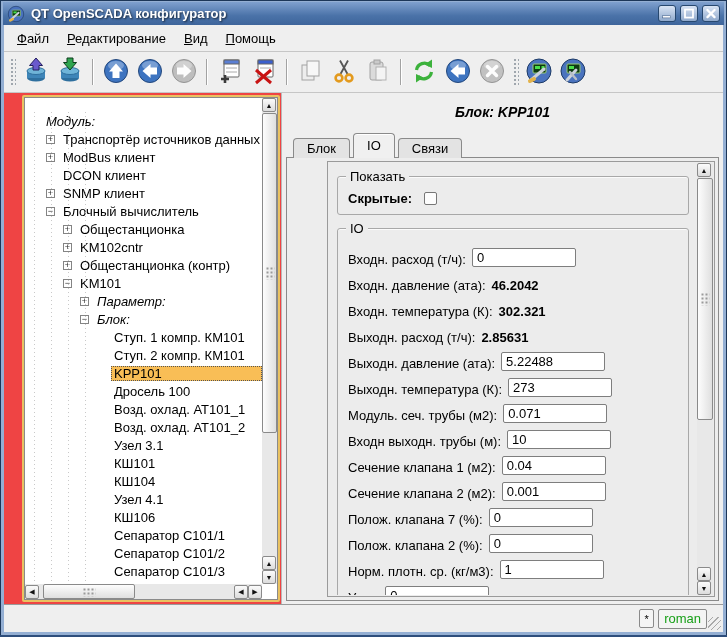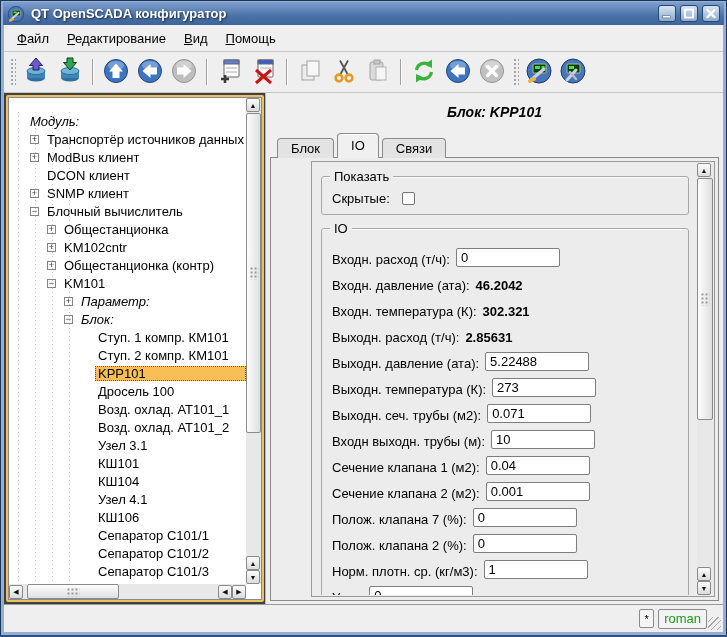--- a/index.html
+++ b/index.html
@@ -34,21 +34,21 @@
   .menuitem u{ text-decoration:underline; }
 
   .toolbar{ height:41px; display:flex; align-items:center; padding:0 2px; border-bottom:1px solid #C6C6C6; background:#EFEFEF; }
   .thandle{ width:7px; height:30px; margin:0 3px;
     background-image:radial-gradient(#9FA6AD 1px, transparent 1.4px);
     background-size:4px 4px; background-position:1px 1px; }
   .tsep{ width:0; height:26px; border-left:1px solid #A2A2A2; border-right:1px solid #FFF; margin:0 5px; }
   .tbtn{ width:34px; height:34px; display:flex; align-items:center; justify-content:center; border-radius:3px; }
 
   
-  .main{ flex:1; display:flex; min-height:0; background:#404040; }
+  .main{ flex:1; display:flex; min-height:0; background:#ef4444;padding-left:16px; }
 
   
   .treewrap{ width:258px; flex:none; margin:2px 1px 2px 2px; position:relative;
     border:2px solid #E9C261; border-radius:2px; background:#fff;
     box-shadow:inset 0 0 0 1px #8A8A8A; }
   .treecontent{ position:absolute; top:1px; left:1px; right:16px; bottom:16px; overflow:hidden; padding-top:14px; }
   .tree-guide{ position:absolute; top:14px; bottom:0; width:1px;
     background-image:repeating-linear-gradient(to bottom,#C9C9C9 0 1px, transparent 1px 4px); }
   .trow{ height:18px; display:flex; align-items:center; white-space:nowrap; overflow:hidden; }
   .expander{ width:9px; height:9px; flex:none; border:1px solid #848484; background:#fff;
@@ -87,21 +87,21 @@
   .tabframe{ flex:1; min-height:0; border:1px solid #8A8A8A; background:#EDEDED; position:relative; margin-top:-1px; z-index:2; padding:3px; }
   .viewport{ position:absolute; inset:3px; border:1px solid #9A9A9A; background:#ECECEC;margin-left:37px; }
   .vcontent{ position:absolute; top:1px; left:1px; right:17px; bottom:1px; overflow:hidden; padding:4px 8px 0 8px; }
   .pvscroll{ position:absolute; top:1px; right:1px; bottom:1px; width:16px; background:#E8E8E8; display:flex; flex-direction:column; }
 
   .group{ border:1px solid #A8A8A8; border-radius:3px; position:relative;
     margin-top:9px; padding:12px 10px 7px 10px;
     box-shadow:inset 0 1px 0 rgba(255,255,255,.8); }
   .gtitle{ position:absolute; top:-8px; left:8px; background:#ECECEC; padding:0 4px; }
 
-  .cbrow{ display:flex; align-items:center; height:18px; }
+  .cbrow{ display:flex; align-items:center; height:18px;font-weight:bold; }
   .checkbox{ width:13px; height:13px; border:1px solid #777; border-radius:2px; background:#FDFDFD; margin-left:6px; }
 
   .frow{ height:26px; display:flex; align-items:flex-end; }
   .flabel{ margin-right:6px; white-space:nowrap; }
   .finput{ width:104px; height:19px; border:1px solid #7E7E7E; border-radius:2px; background:#fff;
     font-family:"Liberation Sans",sans-serif; font-size:13px; padding:0 4px; }
   .fvalue{ font-weight:bold; }
 
   
   .statusbar{ height:28px; border-top:1px solid #9A9A9A; background:#EFEFEF;
@@ -460,21 +460,21 @@
                   </div>
                   <div class="frow">
                     <span class="flabel">Выходн. давление (ата):</span>
                     <input class="finput" type="text" value="5.22488" style="">
                   </div>
                   <div class="frow">
                     <span class="flabel">Выходн. температура (К):</span>
                     <input class="finput" type="text" value="273" style="">
                   </div>
                   <div class="frow">
-                    <span class="flabel">Выходн. сеч. трубы (м2):</span>
+                    <span class="flabel">Модуль. сеч. трубы (м2):</span>
                     <input class="finput" type="text" value="0.071" style="">
                   </div>
                   <div class="frow">
                     <span class="flabel">Входн выходн. трубы (м):</span>
                     <input class="finput" type="text" value="10" style="">
                   </div>
                   <div class="frow">
                     <span class="flabel">Сечение клапана 1 (м2):</span>
                     <input class="finput" type="text" value="0.04" style="">
                   </div>

